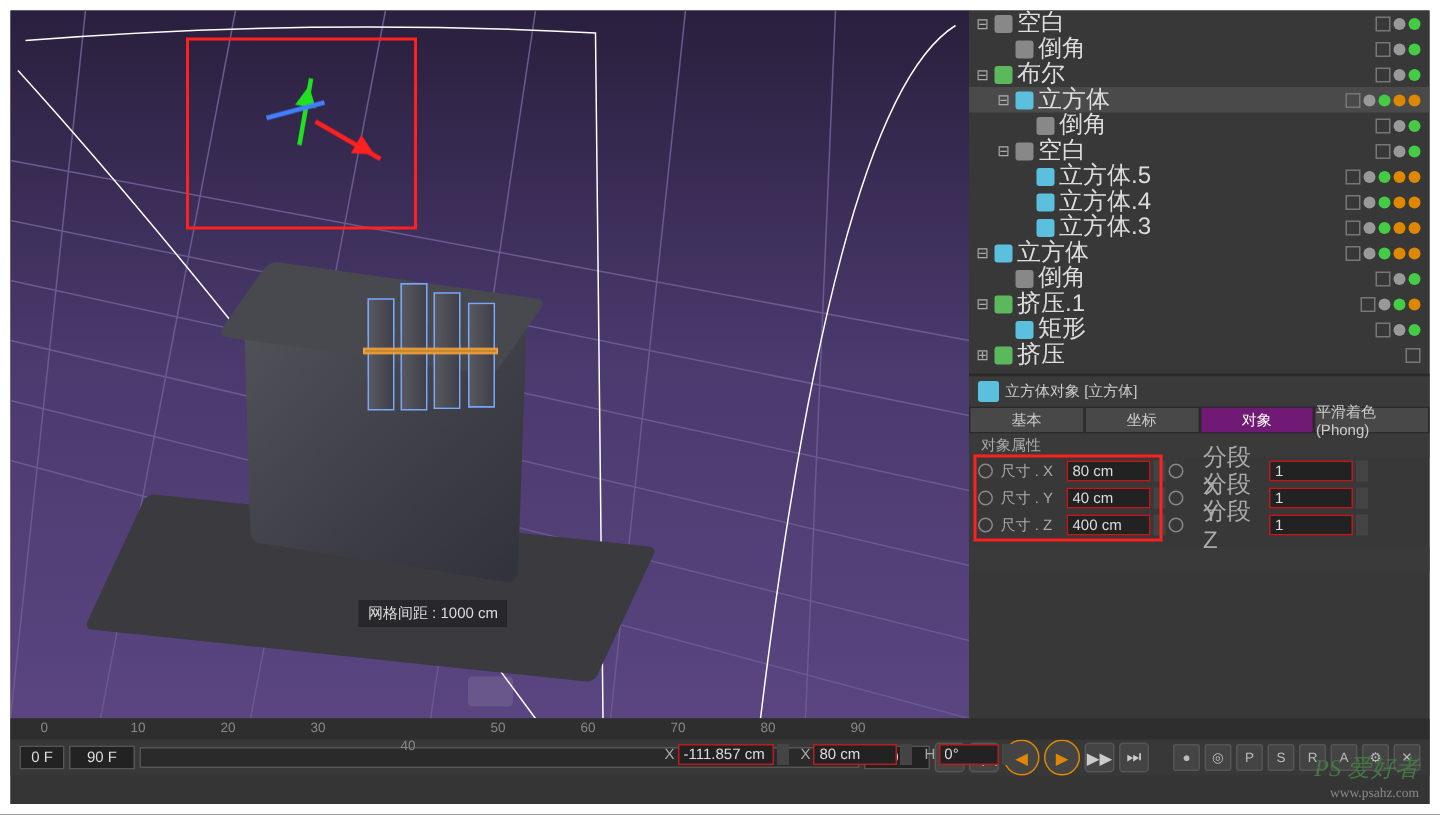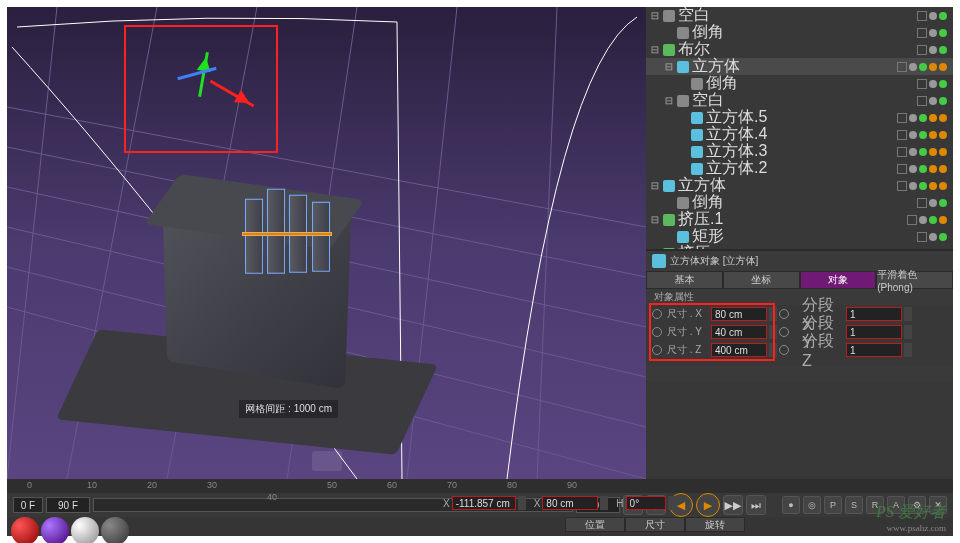--- a/index.html
+++ b/index.html
@@ -224,33 +224,20 @@
           <span class="tname">立方体.3</span>
           <span class="tflags">
             <span class="chk"></span>
             <span class="dot dgrey"></span>
             <span class="dot dgreen"></span>
             <span class="dot dor"></span>
             <span class="dot dor"></span>
           </span>
         </div>
         <div class="trow">
-          <span style="width:28px"></span>
-          <span class="expand"></span>
-          <span class="ticon icube"></span>
-          <span class="tname">立方体.2</span>
-          <span class="tflags">
-            <span class="chk"></span>
-            <span class="dot dgrey"></span>
-            <span class="dot dgreen"></span>
-            <span class="dot dor"></span>
-            <span class="dot dor"></span>
-          </span>
-        </div>
-        <div class="trow">
           <span style="width:0px"></span>
           <span class="expand">⊟</span>
           <span class="ticon icube"></span>
           <span class="tname">立方体</span>
           <span class="tflags">
             <span class="chk"></span>
             <span class="dot dgrey"></span>
             <span class="dot dgreen"></span>
             <span class="dot dor"></span>
             <span class="dot dor"></span>
@@ -375,33 +362,20 @@
     <span style="width:10px"></span>
     <span class="ibtn">●</span>
     <span class="ibtn">◎</span>
     <span class="ibtn">P</span>
     <span class="ibtn">S</span>
     <span class="ibtn">R</span>
     <span class="ibtn">A</span>
     <span class="ibtn">⚙</span>
     <span class="ibtn">✕</span>
   </div>
-  <div style="display:flex;height:18px">
-    <div class="matballs" style="position:static;margin-left:4px">
-      <div class="ball" style="background:radial-gradient(circle at 30% 30%,#f55,#800)"></div>
-      <div class="ball" style="background:radial-gradient(circle at 30% 30%,#a7f,#407)"></div>
-      <div class="ball" style="background:radial-gradient(circle at 30% 30%,#fff,#888)"></div>
-      <div class="ball" style="background:radial-gradient(circle at 30% 30%,#888,#333)"></div>
-    </div>
-    <div class="coordtabs">
-      <div class="ctab">位置</div>
-      <div class="ctab">尺寸</div>
-      <div class="ctab">旋转</div>
-    </div>
-  </div>
 </div>
 <div class="coordvals">
   <span>X</span>
   <input class="pinput" style="width: 64px;" value="-111.857 cm">
   <span class="spinner"></span>
   <span style="margin-left:6px">X</span>
   <input class="pinput" value="80 cm" style="">
   <span class="spinner"></span>
   <span style="margin-left:6px">H</span>
   <input class="pinput" style="width: 40px;" value="0°">

